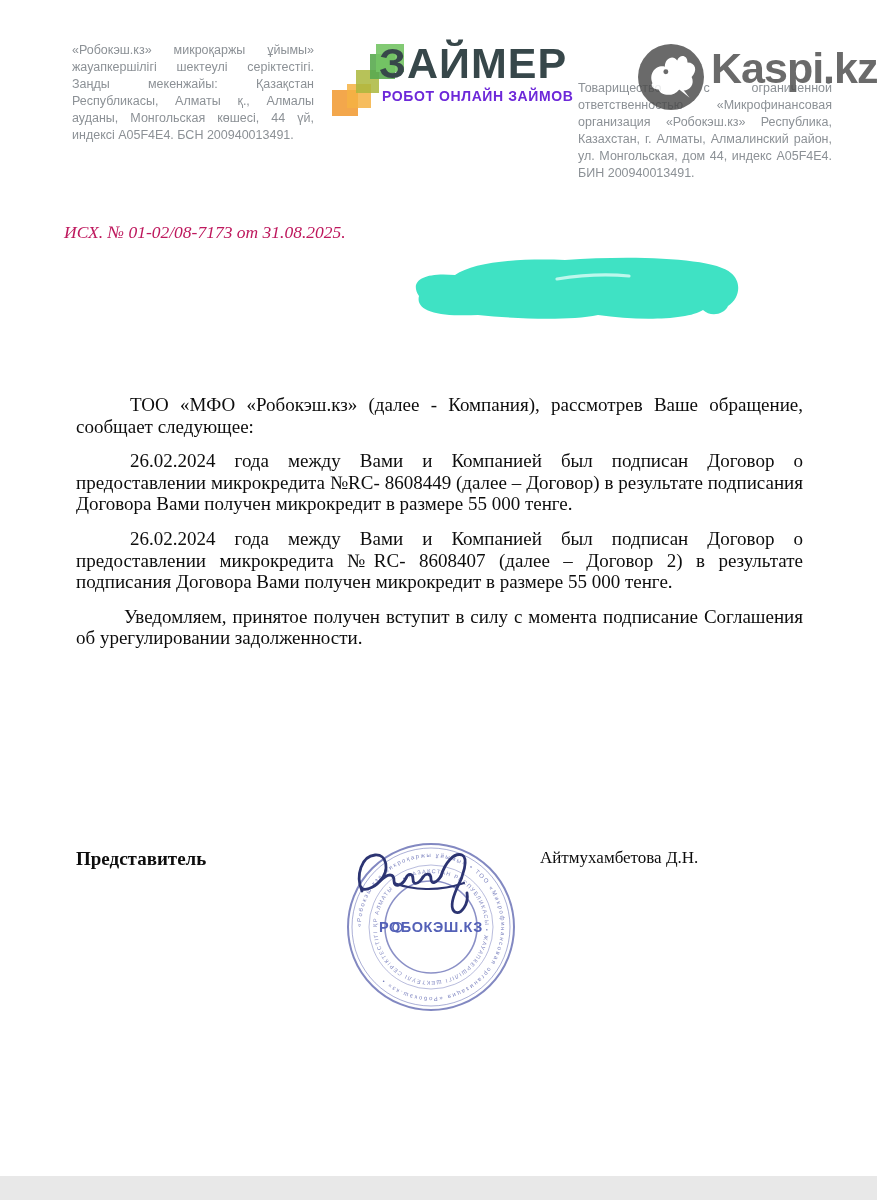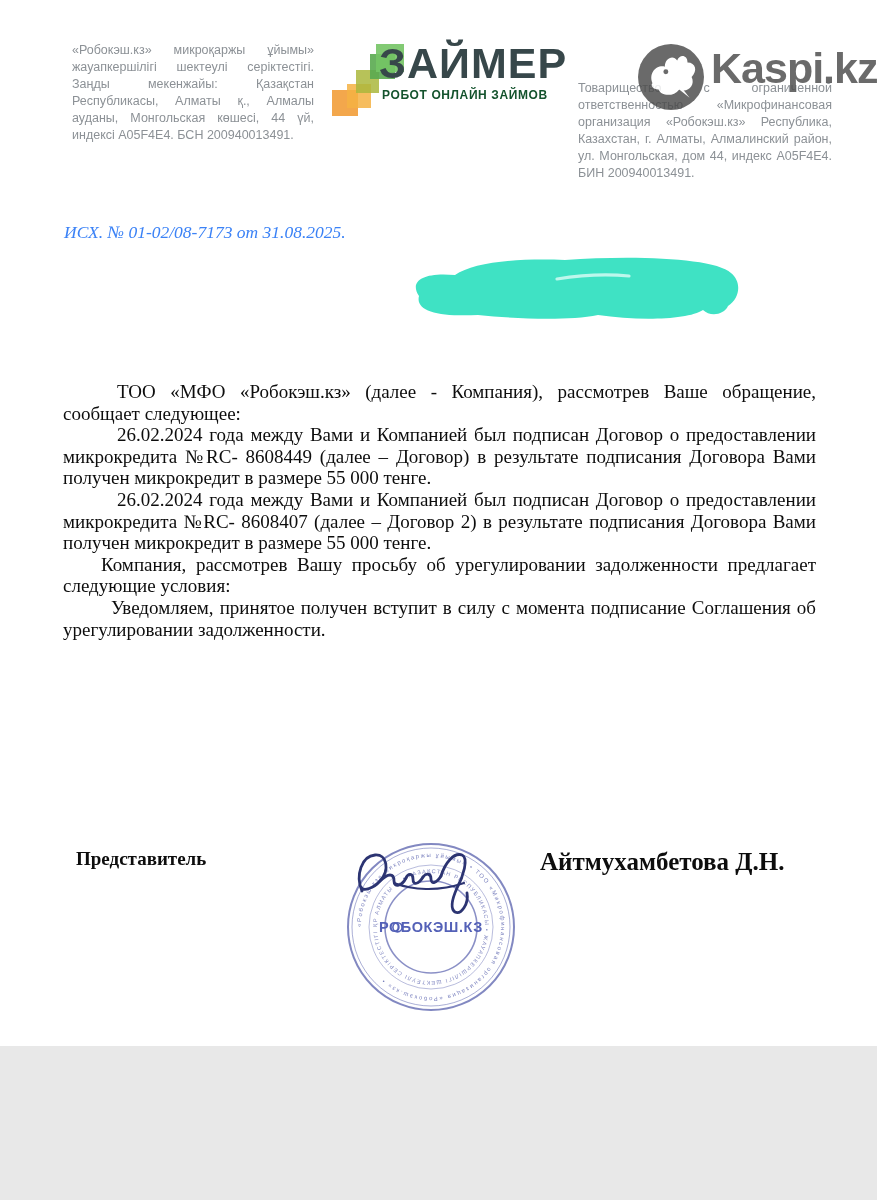--- a/index.html
+++ b/index.html
@@ -1,18 +1,18 @@
 <!DOCTYPE html>
 <html><head>
 <meta charset="utf-8">
 <style>
   html,body{margin:0;padding:0;background:#e8e8e8;}
   .page{
     position:relative;
-    width:877px;height:1046px;
+    width:877px;height:1176px;
     margin:0 auto;
     background:#ffffff;
     overflow:hidden;
     font-family:"Liberation Serif", serif;
     color:#0d0d0d;
   }
   
   .hdr-block{
     position:absolute;
     font-family:"Liberation Sans", sans-serif;
@@ -25,55 +25,55 @@
   .logo-mark{position:absolute;left:332px;top:44px;width:72px;height:72px;}
   .logo-title{
     position:absolute;left:379px;top:42px;
     font-family:"Liberation Sans", sans-serif;
     font-size:43px;font-weight:bold;line-height:1;
     letter-spacing:1px;color:#37474a;
   }
   .logo-tagline{
     position:absolute;left:382px;top:88px;
     font-family:"Liberation Sans", sans-serif;
-    font-size:12px;font-weight:bold;letter-spacing:.6px;
-    color:#14532d;
+    font-size:14px;font-weight:bold;letter-spacing:.6px;
+    color:#6d28d9;
   }
   
   .watermark{
     position:absolute;left:638px;top:44px;
     display:flex;align-items:flex-start;gap:7px;
     opacity:.82;
   }
   .watermark svg{width:66px;height:66px;}
   .watermark-text{
     font-family:"Liberation Sans", sans-serif;
     font-size:43px;font-weight:bold;color:#4a4a4a;
     letter-spacing:-1px;
   }
   
   .ref-line{
     position:absolute;left:64px;top:222px;
-    font-style:italic;font-size:17.5px;color:#3b82f6;
+    font-style:italic;font-size:17.5px;color:#be185d;
   }
   
   .redaction{position:absolute;left:397px;top:251px;width:347px;height:73px;}
   
   .body-text{
     position:absolute;left:63px;top:381px;width:753px;
     font-size:19px;line-height:21.6px;
     text-align:justify;
   }
-  .body-text p{margin:0;text-indent:54px;}
+  .body-text p{margin:13px;text-indent:54px;}
   .body-text p.ind-sm{text-indent:38px;}
   .body-text p.ind-md{text-indent:48px;}
   .body-text p.shift-left{margin-left:-21px;text-indent:97px;}
   
   .sig-label{position:absolute;left:76px;top:848px;font-size:19px;font-weight:bold;}
-  .sig-name{position:absolute;left:540px;top:848px;font-size:25px;font-weight:bold;}
+  .sig-name{position:absolute;left:540px;top:848px;font-size:17px;font-weight:normal;}
   .stamp{position:absolute;left:346px;top:842px;width:170px;height:170px;opacity:.88;}
   .signature{position:absolute;left:350px;top:843px;width:168px;height:76px;}
 </style>
 </head>
 <body>
 
 <div class="page">
 
   <div class="hdr-block hdr-left">«Робокэш.кз» микроқаржы ұйымы» жауапкершілігі шектеулі серіктестігі. Заңды мекенжайы: Қазақстан Республикасы, Алматы қ., Алмалы ауданы, Монгольская көшесі, 44 үй, индексі A05F4E4. БСН 200940013491.</div>
 
@@ -106,21 +106,20 @@
     <path fill="#3fe2c4" d="M22,45 C12,30 26,21 58,24 C76,12 116,7 168,9 C238,4 318,7 334,22
          C345,31 343,47 331,55 C327,64 313,66 306,59 C291,69 241,70 201,64
          C171,70 121,68 81,64 C42,66 18,60 22,45 Z"></path>
     <path d="M160,28 C185,24 210,23 232,25" stroke="#bdf7ec" stroke-width="3.2" fill="none" stroke-linecap="round"></path>
   </svg>
 
   <div class="body-text">
     <p>ТОО «МФО «Робокэш.кз» (далее - Компания), рассмотрев Ваше обращение, сообщает следующее:</p>
     <p>26.02.2024 года между Вами и Компанией был подписан Договор о предоставлении микрокредита №RC- 8608449 (далее – Договор) в результате подписания Договора Вами получен микрокредит в размере 55 000 тенге.</p>
     <p>26.02.2024 года между Вами и Компанией был подписан Договор о предоставлении микрокредита №RC- 8608407 (далее – Договор 2) в результате подписания Договора Вами получен микрокредит в размере 55 000 тенге.</p>
-    <p class="ind-sm">Компания, рассмотрев Вашу просьбу об урегулировании задолженности предлагает следующие условия:</p>
     <p class="ind-md">Уведомляем, принятое получен вступит в силу с момента подписание Соглашения об урегулировании задолженности.</p>
   </div>
 
   <div class="sig-label">Представитель</div>
   <div class="sig-name">Айтмухамбетова Д.Н.</div>
 
   <svg class="stamp" viewBox="0 0 170 170">
     <defs>
       <path id="ringOuter" d="M15,85 A70,70 0 1 1 155,85 A70,70 0 1 1 15,85"></path>
       <path id="ringInner" d="M31,85 A54,54 0 1 1 139,85 A54,54 0 1 1 31,85"></path>

